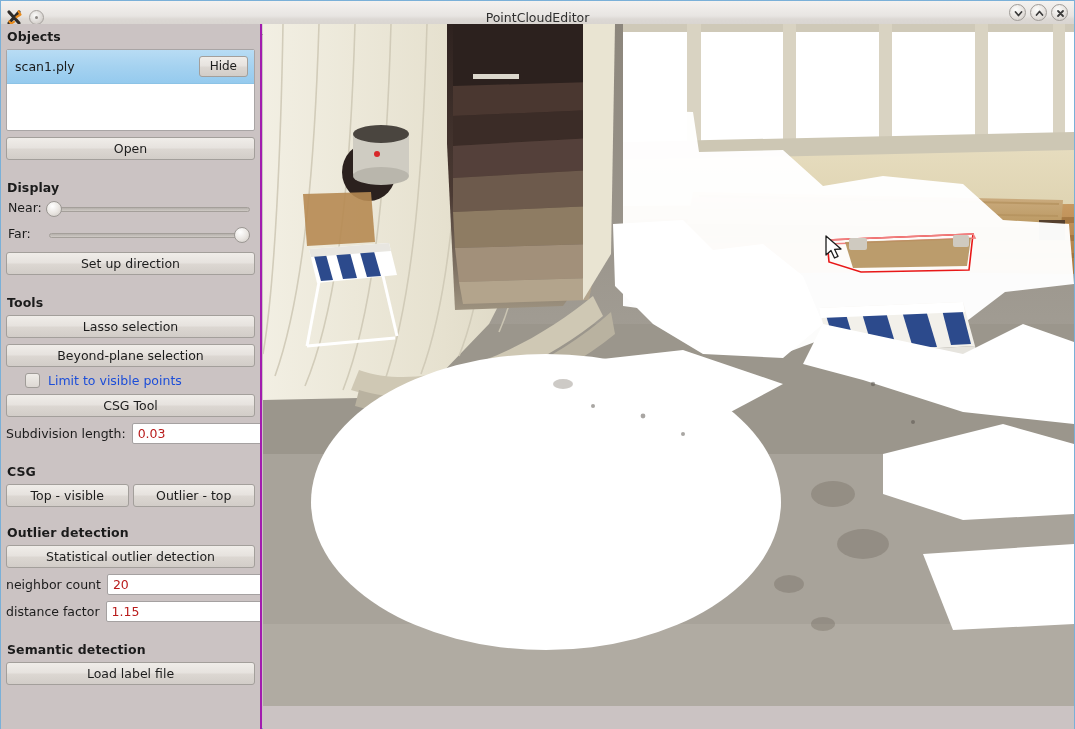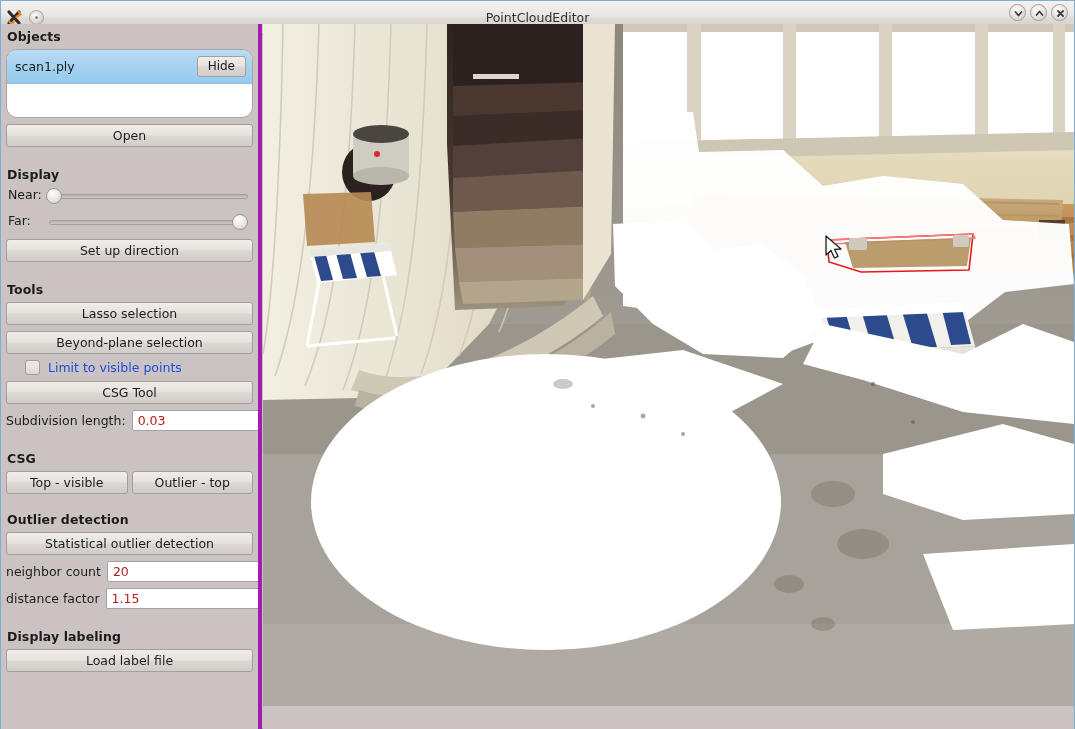--- a/index.html
+++ b/index.html
@@ -56,39 +56,39 @@
     border: 1px solid #a09c98;
     position: relative; cursor: pointer;
   }
   .win-btn svg { position: absolute; left: 2px; top: 2px; }
 
   
   .sidepanel {
     position: absolute; left: 0; top: 23px;
     width: 261px; height: 705px;
     background: #cbc3c3;
-    border-right: 4px solid #a21caf;
+    border-right: 2px solid #a21caf;
     padding: 0;
     overflow: hidden;
   }
   .panel-inner { padding: 3px 3px 0 3px; }
 
   .section-head {
     font-weight: bold; font-size: 12.5px; color: #1b1b1b;
     margin: 4px 0 5px 3px;
     letter-spacing: 0.1px;
   }
   .section-head.tight { margin-top: 2px; }
 
   
   .listbox {
     background: #ffffff;
     border: 1px solid #a9a5a5;
-    border-radius: 11px;
-    height: 69px;
+    border-radius: 2px;
+    height: 82px;
     margin: 0 2px 6px 2px;
     overflow: hidden;
   }
   .list-item {
     height: 34px;
     display: flex; align-items: center; justify-content: space-between;
     padding: 0 6px 0 8px;
     background: linear-gradient(to bottom, #b8dcf4 0%, #a5d2f0 50%, #95caee 100%);
     border-bottom: 1px solid #8cc3e6;
   }
@@ -279,21 +279,21 @@
       <span class="field-label">neighbor count</span>
       <input class="field-input" type="text" value="20" style="">
     </div>
     <div class="field-row">
       <span class="field-label">distance factor</span>
       <input class="field-input" type="text" value="1.15" style="">
     </div>
 
     <div class="spacer-md"></div>
 
-    <div class="section-head">Display labeling</div>
+    <div class="section-head">Semantic detection</div>
     <button class="btn btn-wide">Load label file</button>
 
    </div>
   </div>
 
   <div class="viewport">
     <svg width="811" height="682" viewBox="0 0 811 682">
       <defs>
         <linearGradient id="floorG" x1="0" y1="0" x2="0" y2="1">
           <stop offset="0%" stop-color="#8c867c"></stop>

